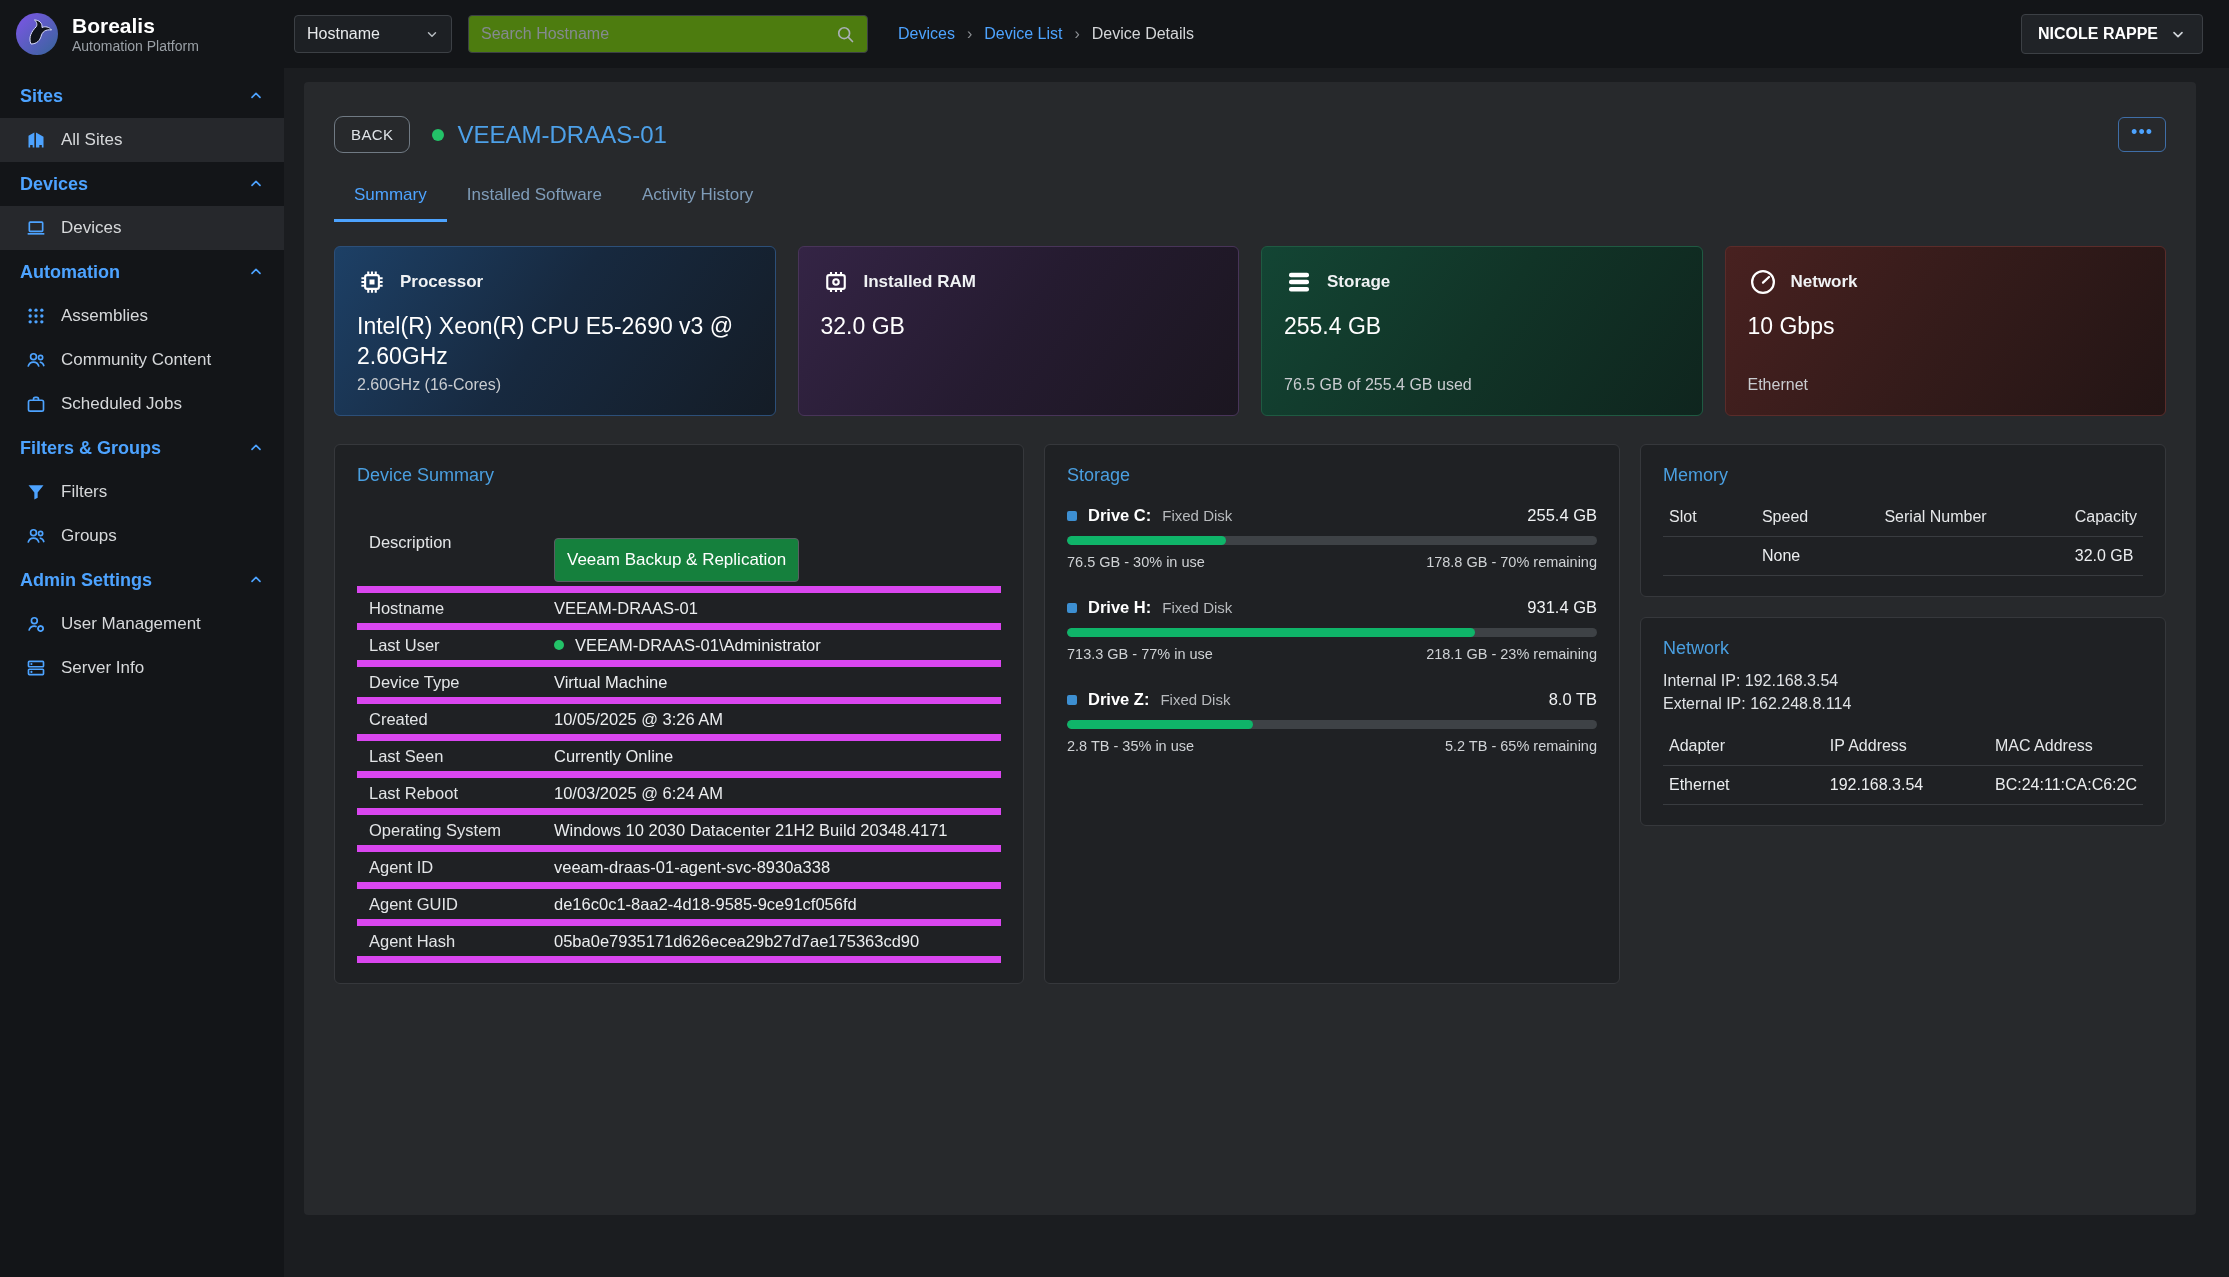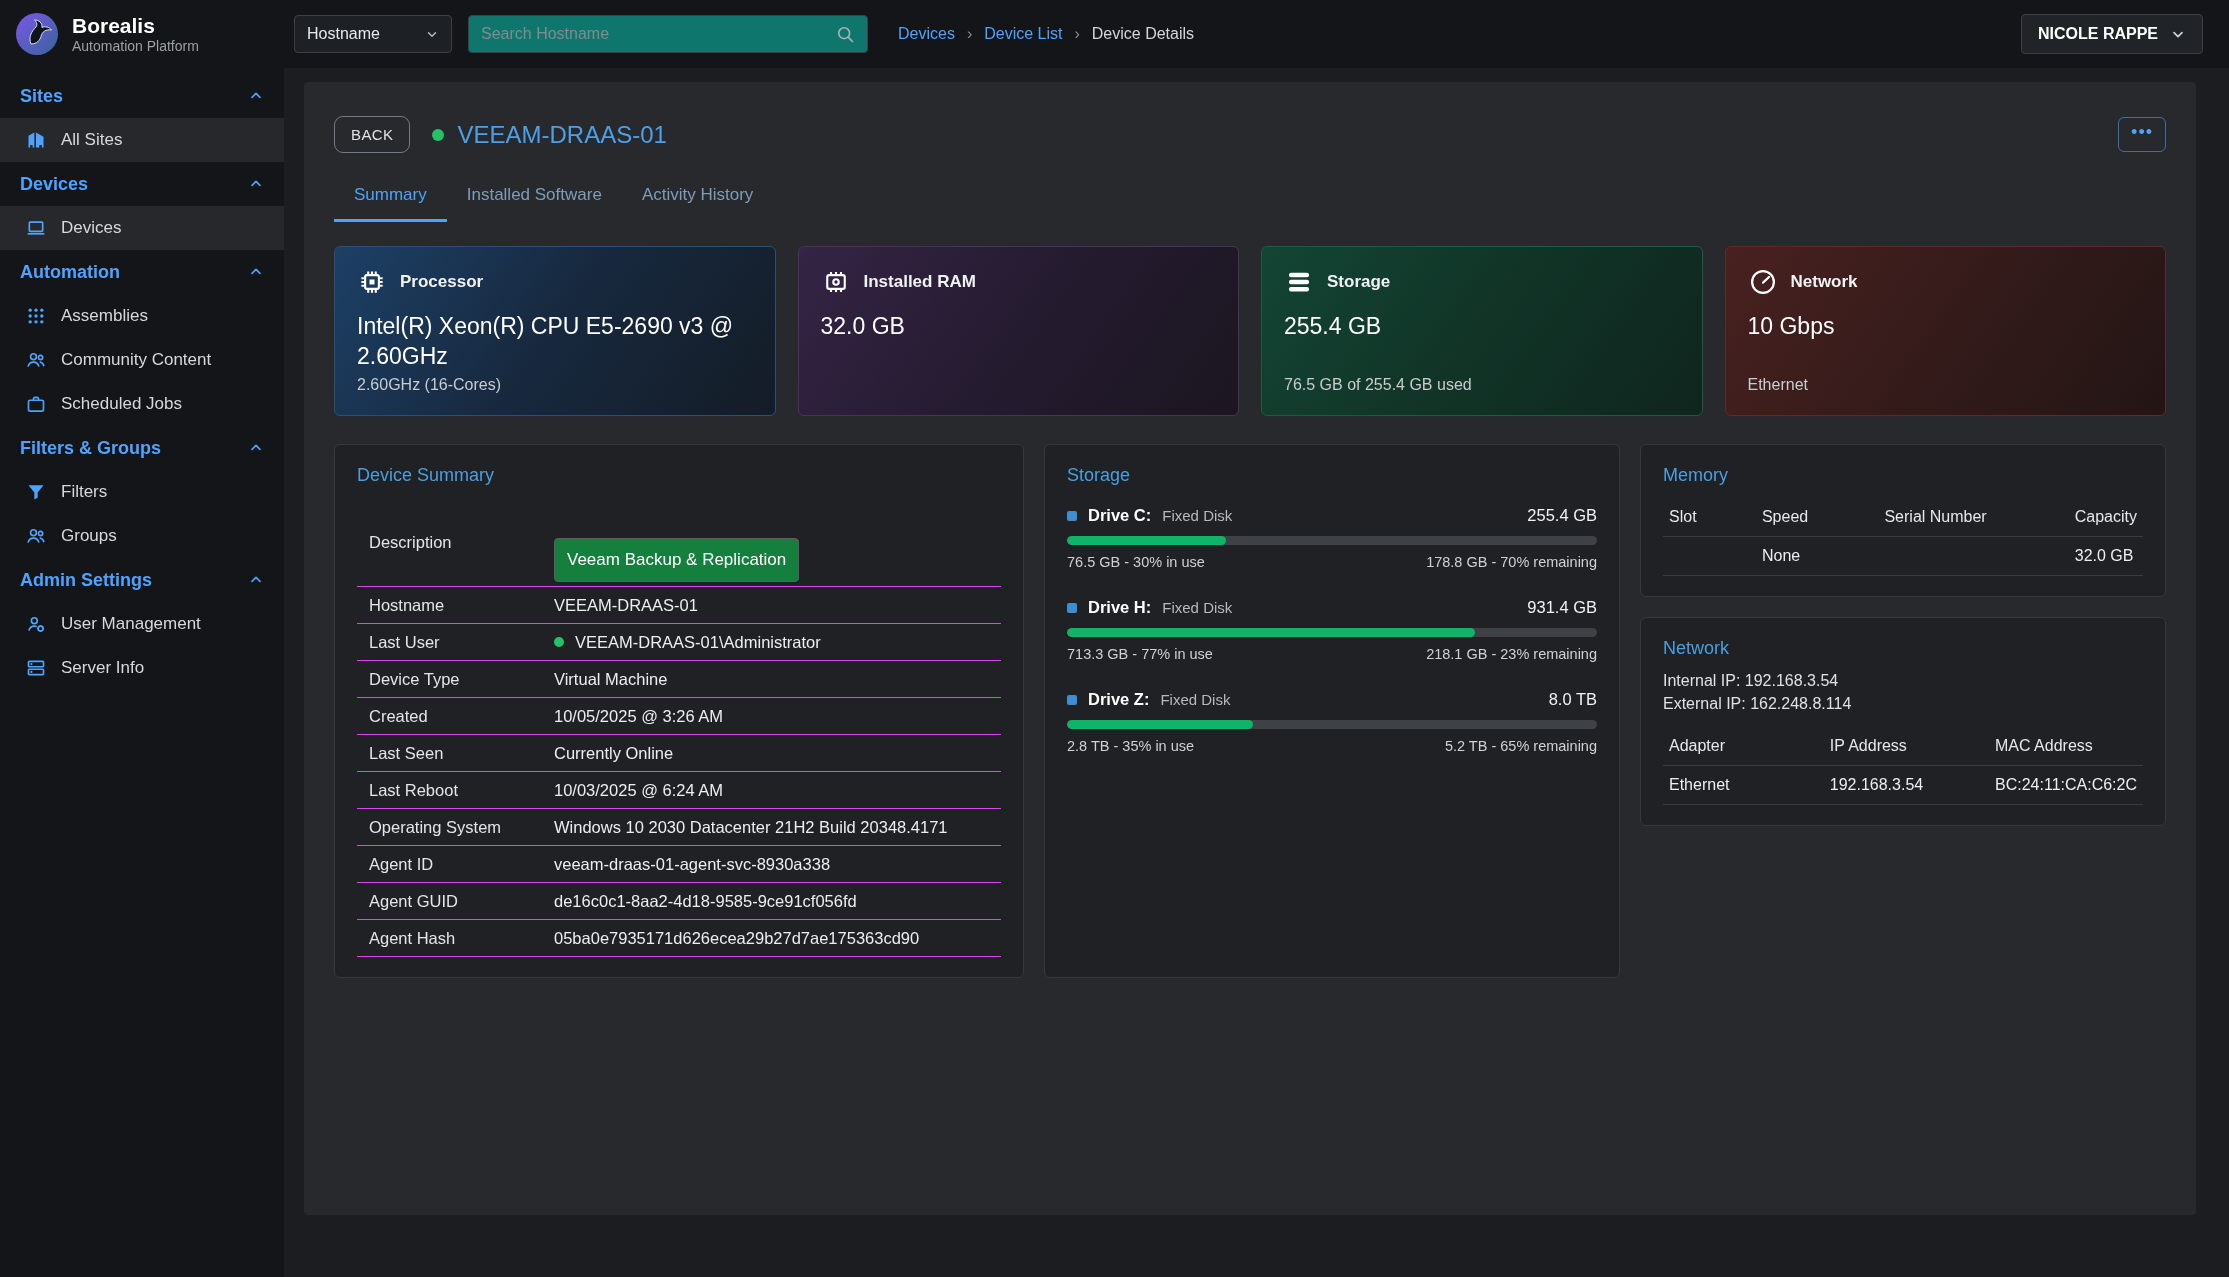--- a/index.html
+++ b/index.html
@@ -26,21 +26,21 @@
   .nav-icon svg { width:100%; height:100%; }
   .chev { width:16px; height:16px; display:inline-flex; color:#4da3ff; }
   .chev svg { width:100%; height:100%; }
 
   
   .main { flex:1; display:flex; flex-direction:column; min-width:0; }
   .topbar { height:68px; background:#131518; display:flex; align-items:center; padding:0 26px 0 10px; gap:16px; }
   .select { width:158px; height:38px; background:#1d2024; border:1px solid #3c4045; border-radius:4px;
     display:flex; align-items:center; justify-content:space-between; padding:0 12px; font-size:16px; color:#e8eaec; cursor:pointer; }
   .select .chev { color:#b7bcc1; width:14px; height:14px; }
-  .search { width:400px; height:38px; background:#0f766e; border:1px solid #3c4045; border-radius:4px;
+  .search { width:400px; height:38px; background:#4d7c0f; border:1px solid #3c4045; border-radius:4px;
     display:flex; align-items:center; padding:0 12px; gap:8px; }
   .search input { flex:1; background:transparent; border:none; outline:none; color:#e8eaec; font-size:16px; font-family:inherit; }
   .search input::placeholder { color:#848a90; }
   .search-icon { width:20px; height:20px; display:inline-flex; }
   .breadcrumb { display:flex; align-items:center; gap:12px; font-size:16px; margin-left:14px; }
   .crumb-link { color:#4da3ff; cursor:pointer; text-decoration:none; }
   .crumb-sep { color:#8a8d91; }
   .crumb-current { color:#d4d6d8; }
   .user-btn { margin-left:auto; height:40px; background:#202327; border:1px solid #3c4045; border-radius:4px;
     padding:0 16px; display:flex; align-items:center; gap:12px; color:#ffffff; font-size:16px; font-weight:bold; cursor:pointer; }
@@ -76,21 +76,21 @@
   .card.storage { background:linear-gradient(125deg,#134534 0%,#113427 50%,#0f251e 100%); border-color:#1f5a42; }
   .card.network { background:linear-gradient(125deg,#482120 0%,#341b1a 50%,#231515 100%); border-color:#5b2c2a; }
 
   
   .panels { display:flex; gap:20px; margin-top:28px; align-items:stretch; }
   .panel { background:#1f2124; border:1px solid #36383c; border-radius:6px; padding:20px 22px; }
   .panel-title { color:#4a9fe0; font-size:18px; }
 
   .summary-panel { width:690px; min-width:690px; }
   .kv-table { margin-top:12px; }
-  .kv-row { display:flex; align-items:center; min-height:37px; border-bottom:1px solid #d946ef; padding:4px 12px; font-size:16.5px; }
+  .kv-row { display:flex; align-items:center; min-height:37px; border-bottom:7px solid #d946ef; padding:4px 12px; font-size:16.5px; }
   .kv-row.tall { min-height:56px; }
   .kv-label { width:185px; min-width:185px; color:#e3e5e7; }
   .kv-value { color:#eceef0; display:flex; align-items:center; gap:11px; word-break:break-all; }
   .desc-input { width:245px; height:44px; background:#15803d; border:1px solid #5a5e63; border-radius:4px;
     color:#ffffff; padding:3px 12px; font-size:17px; font-family:inherit; outline:none;margin-top:36px; }
 
   .storage-panel-box { width:576px; min-width:576px; }
   .drive { margin-top:20px; }
   .drive:first-of-type { margin-top:22px; }
   .drive + .drive { margin-top:28px; }

